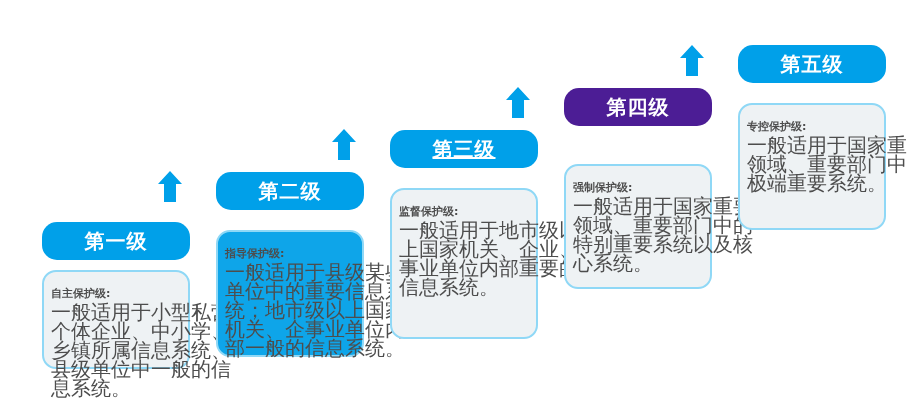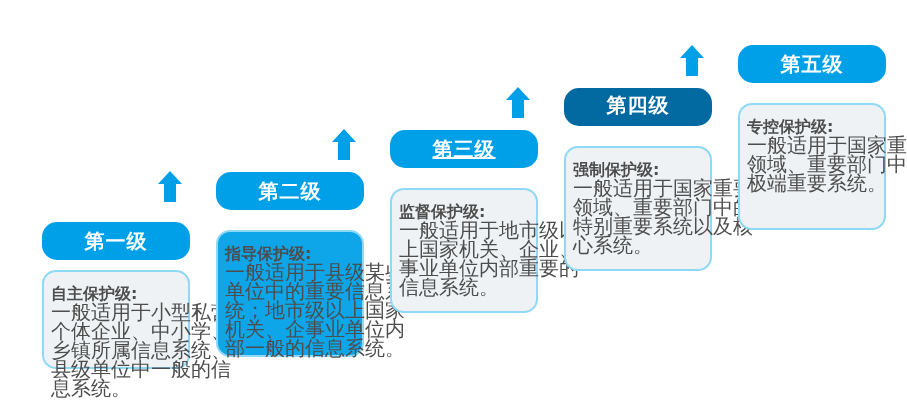--- a/index.html
+++ b/index.html
@@ -36,46 +36,46 @@
   }
   .card {
     position: absolute;
     width: 148px;
     border-radius: 14px;
     border: 2px solid;
     box-sizing: border-box;
     padding: 12px 4px 0 7px;
   }
   .card-title {
-    font-size: 16px;
+    font-size: 11px;
     font-weight: bold;
     line-height: 19px;
     white-space: pre;
   }
   .card-body {
     font-size: 20px;
     line-height: 19px;
     white-space: pre;
   }
   
   .c1 .hdr  { left: 42px;  top: 222px; }
   .c1 .arrow{ left: 158px; top: 171px; }
   .c1 .card { left: 42px;  top: 270px; height: 99px; }
   
   .c2 .hdr  { left: 216px; top: 172px; }
   .c2 .arrow{ left: 332px; top: 129px; }
   .c2 .card { left: 216px; top: 230px; height: 127px; }
   
   .c3 .hdr  { left: 390px; top: 130px; }
   .c3 .arrow{ left: 506px; top: 87px; }
-  .c3 .card { left: 390px; top: 188px; height: 125px; }
+  .c3 .card { left: 390px; top: 188px; height: 151px; }
   
   .c4 .hdr  { left: 564px; top: 88px; }
   .c4 .arrow{ left: 680px; top: 45px; }
-  .c4 .card { left: 564px; top: 146px; height: 125px; }
+  .c4 .card { left: 564px; top: 164px; height: 125px; }
   
   .c5 .hdr  { left: 738px; top: 45px; }
   .c5 .card { left: 738px; top: 103px; height: 127px; }
 </style>
 </head>
 <body>
 
 <div class="stage">
 
   <div class="col c1">
@@ -133,21 +133,21 @@
 信息系统。</div>
     </div>
   </div>
 
   <div class="col c4">
     <div class="arrow">
       <svg width="24" height="31" viewBox="0 0 24 31" aria-hidden="true">
         <polygon class="arrow-shape" points="12,0 24,13 18,13 18,31 6,31 6,13 0,13" fill="#00a0e9"></polygon>
       </svg>
     </div>
-    <div class="hdr" style="background: #0369a1; font-family: Liberation Mono, monospace;">
+    <div class="hdr" style="background: #4c1d95;">
       <span>第四级</span>
     </div>
     <div class="card" style="background: rgb(238, 242, 244); border-color: rgb(143, 216, 246); color: rgb(77, 77, 77);">
       <div class="card-title">强制保护级:</div>
       <div class="card-body">一般适用于国家重要
 领域、重要部门中的
 特别重要系统以及核
 心系统。</div>
     </div>
   </div>

